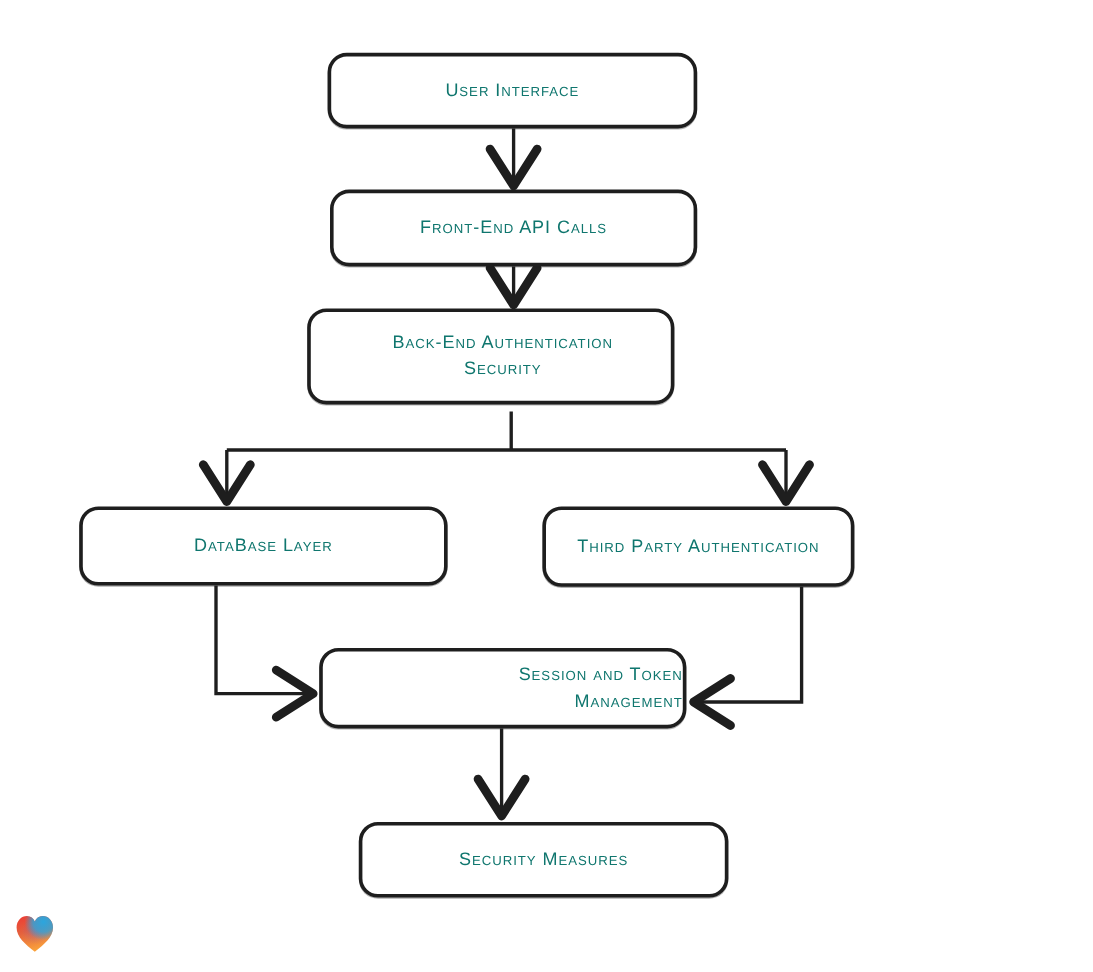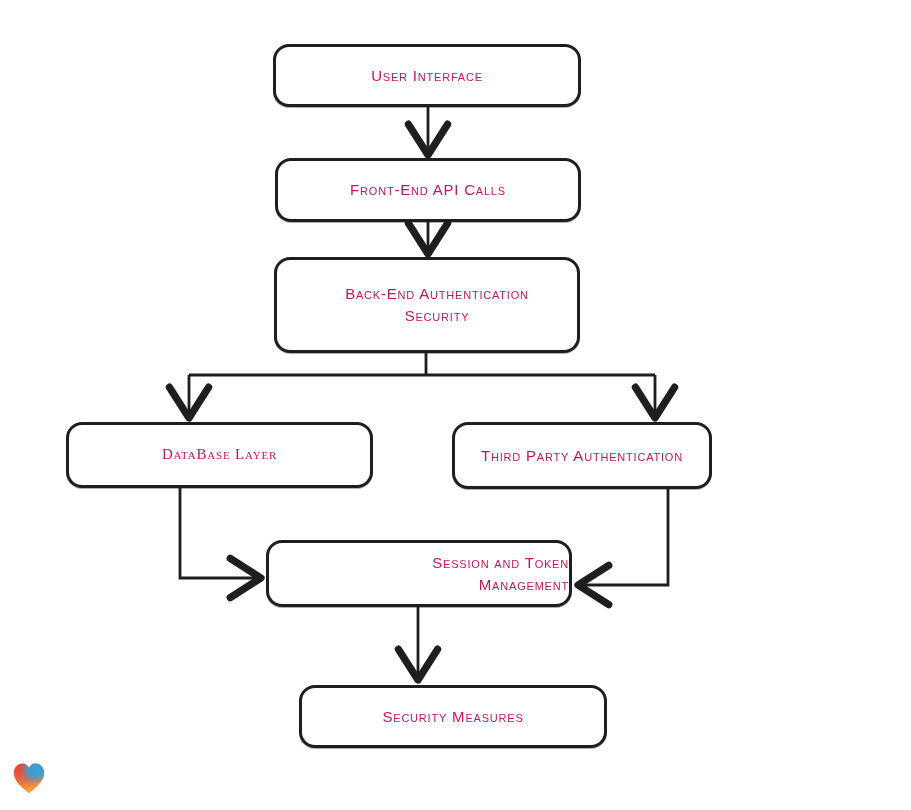--- a/index.html
+++ b/index.html
@@ -34,21 +34,21 @@
     text-align: center;
     z-index: 2;
     box-shadow: 0 1px 0 0 rgba(30,30,30,0.35);
   }
   .node-label {
     display: block;
     font-variant-caps: small-caps;
     font-size: 15px;
     line-height: 1.45;
     letter-spacing: 0.8px;
-    color: #be185d;
+    color: #0f766e;
     white-space: nowrap;
   }
   .heart-badge {
     position: absolute;
     left: 11px;
     top: 760px;
     width: 36px;
     height: 36px;
     z-index: 3;
     cursor: pointer;
@@ -78,26 +78,26 @@
   </svg>
 
   <div class="node" style="left:273px; top:44px; width:308px; height:63px;">
     <span class="node-label">User Interface</span>
   </div>
 
   <div class="node" style="left:275px; top:158px; width:306px; height:64px;">
     <span class="node-label">Front-End API Calls</span>
   </div>
 
-  <div class="node" style="left:274px; top:257px; width:306px; height:96px;padding-left:20px;">
+  <div class="node" style="left:256px; top:257px; width:306px; height:80px;padding-left:20px;">
     <span class="node-label">Back-End Authentication</span>
     <span class="node-label">Security</span>
   </div>
 
-  <div class="node" style="left:66px; top:422px; width:307px; height:66px;font-family:Liberation Serif, serif;">
+  <div class="node" style="left:66px; top:422px; width:307px; height:66px;">
     <span class="node-label">DataBase Layer</span>
   </div>
 
   <div class="node" style="left:452px; top:422px; width:260px; height:67px;text-align:center;">
     <span class="node-label">Third Party Authentication</span>
   </div>
 
   <div class="node" style="left:266px; top:540px; width:306px; height:67px;align-items:flex-end;">
     <span class="node-label">Session and Token</span>
     <span class="node-label">Management</span>

